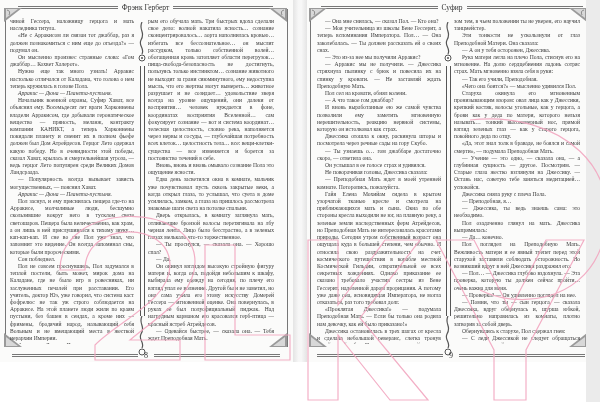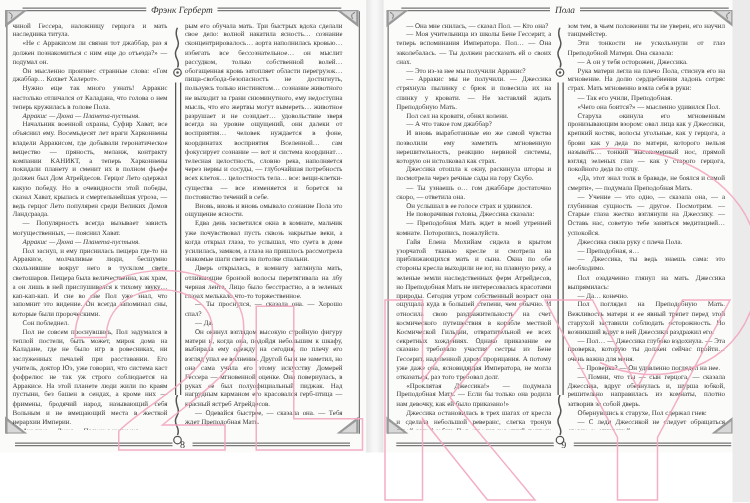--- a/index.html
+++ b/index.html
@@ -7,21 +7,21 @@
     font-family:"Liberation Serif","DejaVu Serif",serif;color:#2a2a2a;}
   .spread{position:absolute;left:0;top:0;width:600px;height:402px;}
   .page{position:absolute;top:0;height:362px;background:#fbfbfa;}
   .page.left{left:0;width:293px;}
   .page.right{left:307px;width:293px;}
   .gutter{position:absolute;left:293px;top:0;width:14px;height:362px;
     background:linear-gradient(to right,#e4e4e4,#f7f7f7 40%,#f7f7f7 60%,#e4e4e4);}
   .edge-right{position:absolute;left:586px;top:0;width:14px;height:402px;background:#ebebeb;}
   .header{position:absolute;top:1px;height:12px;display:flex;align-items:center;}
   .header .rule{flex:1;height:0;border-top:1px solid #777;border-bottom:1px solid #777;height:1px;}
-  .header .title{font-size:7.5px;font-style:italic;padding:0 4px;color:#333;white-space:nowrap;}
+  .header .title{font-size:7.5px;padding:0 4px;color:#333;white-space:nowrap;}
   .frame{position:absolute;top:9px;height:338px;border-left:1px solid #777;border-right:1px solid #777;}
   .corner{position:absolute;width:18px;height:14px;}
   .corner svg{width:100%;height:100%;display:block;}
   .col{position:absolute;top:18px;font-size:5.6px;line-height:7.2px;text-align:justify;color:#3a3a3a;overflow:hidden;}
   .col p{margin:0;text-indent:8px;}
   .col p.it{font-style:italic;}
   .divider{position:absolute;width:3px;border-left:1px solid #555;border-right:1px solid #555;}
   .orn{position:absolute;width:12px;height:42px;}
   .orn svg{width:100%;height:100%;display:block;}
   .footer{position:absolute;top:350px;height:10px;display:flex;align-items:center;}
@@ -116,21 +116,21 @@
       <span class="num">8</span>
       <div class="rule"></div>
     </div>
   </div>
 
   <div class="gutter"></div>
 
   <div class="page right">
     <div class="header" style="left:14px;width:262px;">
       <div class="rule"></div>
-      <span class="title">Пола</span>
+      <span class="title">Суфир</span>
       <div class="rule"></div>
     </div>
     <div class="frame" style="left:3px;width:276px;"></div>
 
     <div class="corner" style="left:2px;top:8px;">
       <svg viewBox="0 0 18 14">
           <path d="M0 0 L18 0 L0 14 Z" fill="#9a9a9a"></path>
           <path d="M2 1 L14 1 L2 10 Z" fill="#d8d8d8"></path>
           <path d="M3 2 Q7 3 5 7" stroke="#555" fill="none" stroke-width="0.6"></path>
         </svg>

